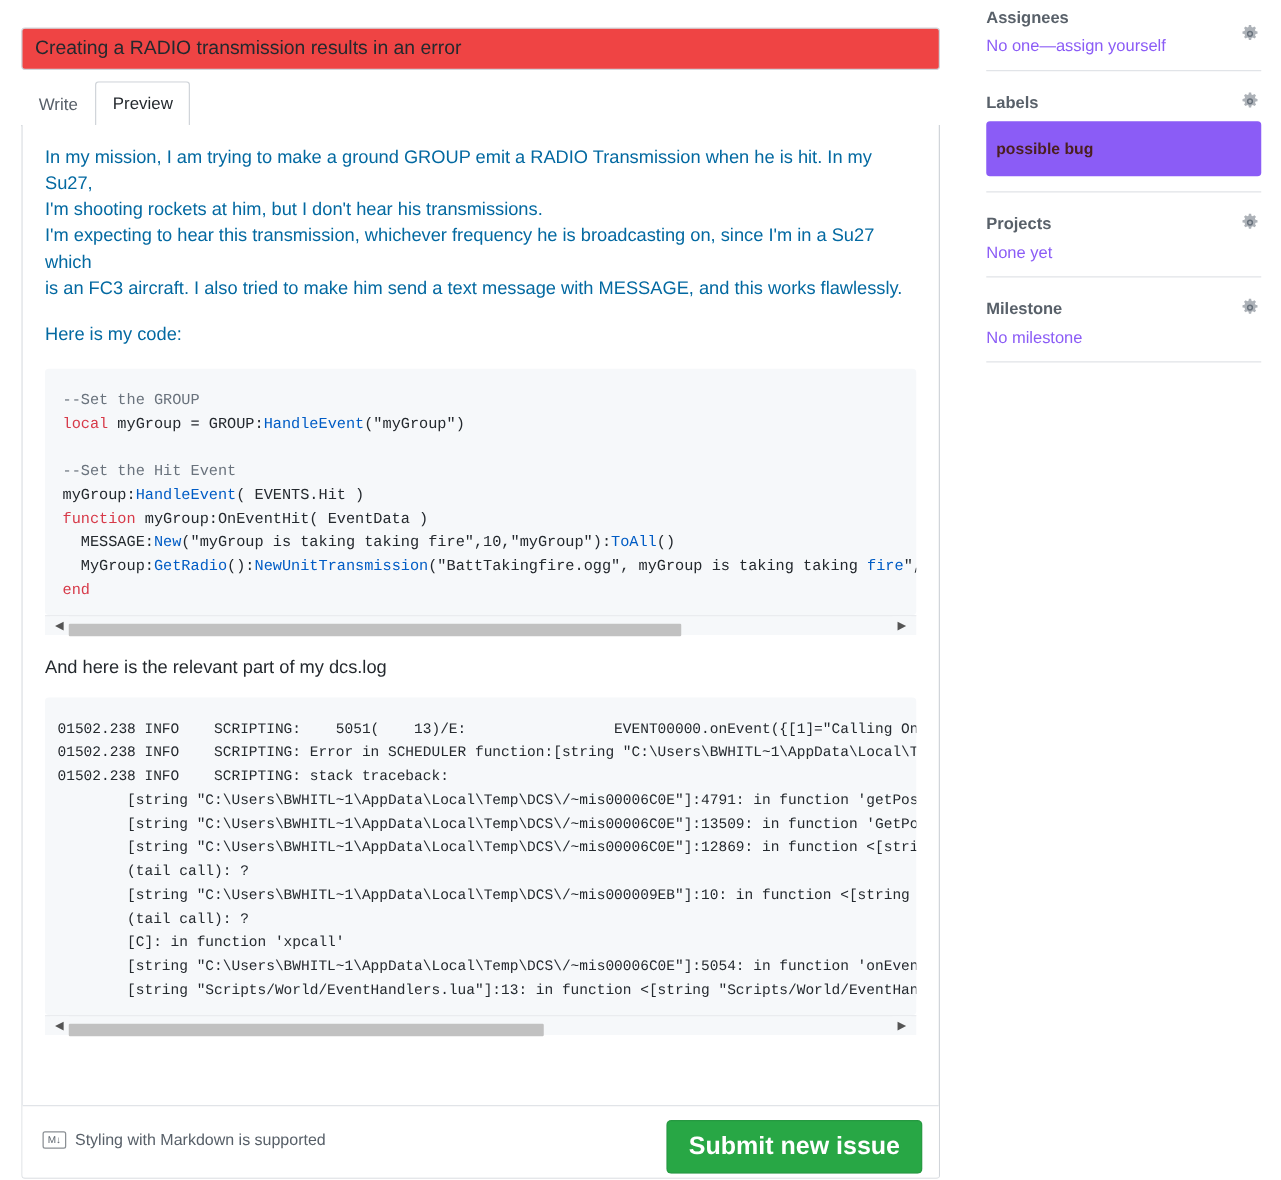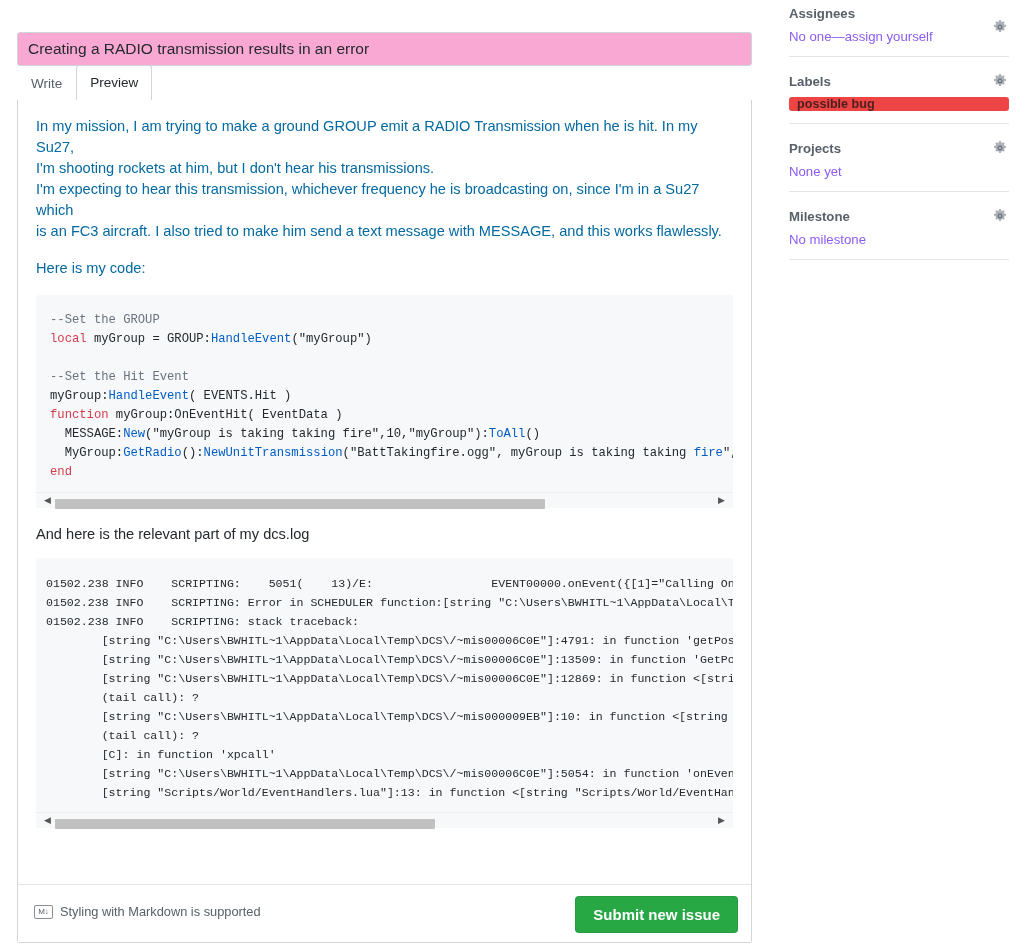--- a/index.html
+++ b/index.html
@@ -20,27 +20,27 @@
   .main {
     position: absolute;
     left: 0;
     top: 0;
     width: 769px;
     height: 944px;
   }
   .title-field {
     position: absolute;
     left: 17px;
-    top: 32px;
+    top: 22px;
     width: 735px;
     height: 34px;
     box-sizing: border-box;
     border: 1px solid #d1d5da;
     border-radius: 3px;
-    background: #f9a8d4;
+    background: #ef4444;
     font-size: 15.5px;
     color: #24292e;
     padding: 6px 10px;
     font-family: "Liberation Sans", sans-serif;
     outline: none;
   }
   .tabs {
     position: absolute;
     left: 17px;
     top: 65px;
@@ -185,21 +185,21 @@
     text-align: center;
     font-family: "Liberation Sans", sans-serif;
   }
   .submit-btn {
     position: absolute;
     right: 13px;
     top: 11px;
     background: #28a745;
     border: 1px solid rgba(27,31,35,0.1);
     color: #fff;
-    font-size: 15px;
+    font-size: 20px;
     font-weight: bold;
     padding: 9px 17px;
     border-radius: 4px;
     cursor: pointer;
     font-family: "Liberation Sans", sans-serif;
   }
   
   .sidebar {
     position: absolute;
     left: 789px;
@@ -229,26 +229,26 @@
     right: 1px;
     top: 16px;
     width: 16px;
     height: 16px;
     cursor: pointer;
     color: #6a737d;
   }
   .side-section:first-child .gear { top: 19px; }
   .label-chip {
     display: block;
-    background: #ef4444;
+    background: #8b5cf6;
     color: #4a1f1f;
     font-size: 12.6px;
     font-weight: bold;
     border-radius: 3px;
-    padding: 0 8px;
+    padding: 15px 8px;
     margin-top: 2px;
   }
 </style>
 </head>
 <body>
 
 <div class="page">
 
   <div class="main">
 

